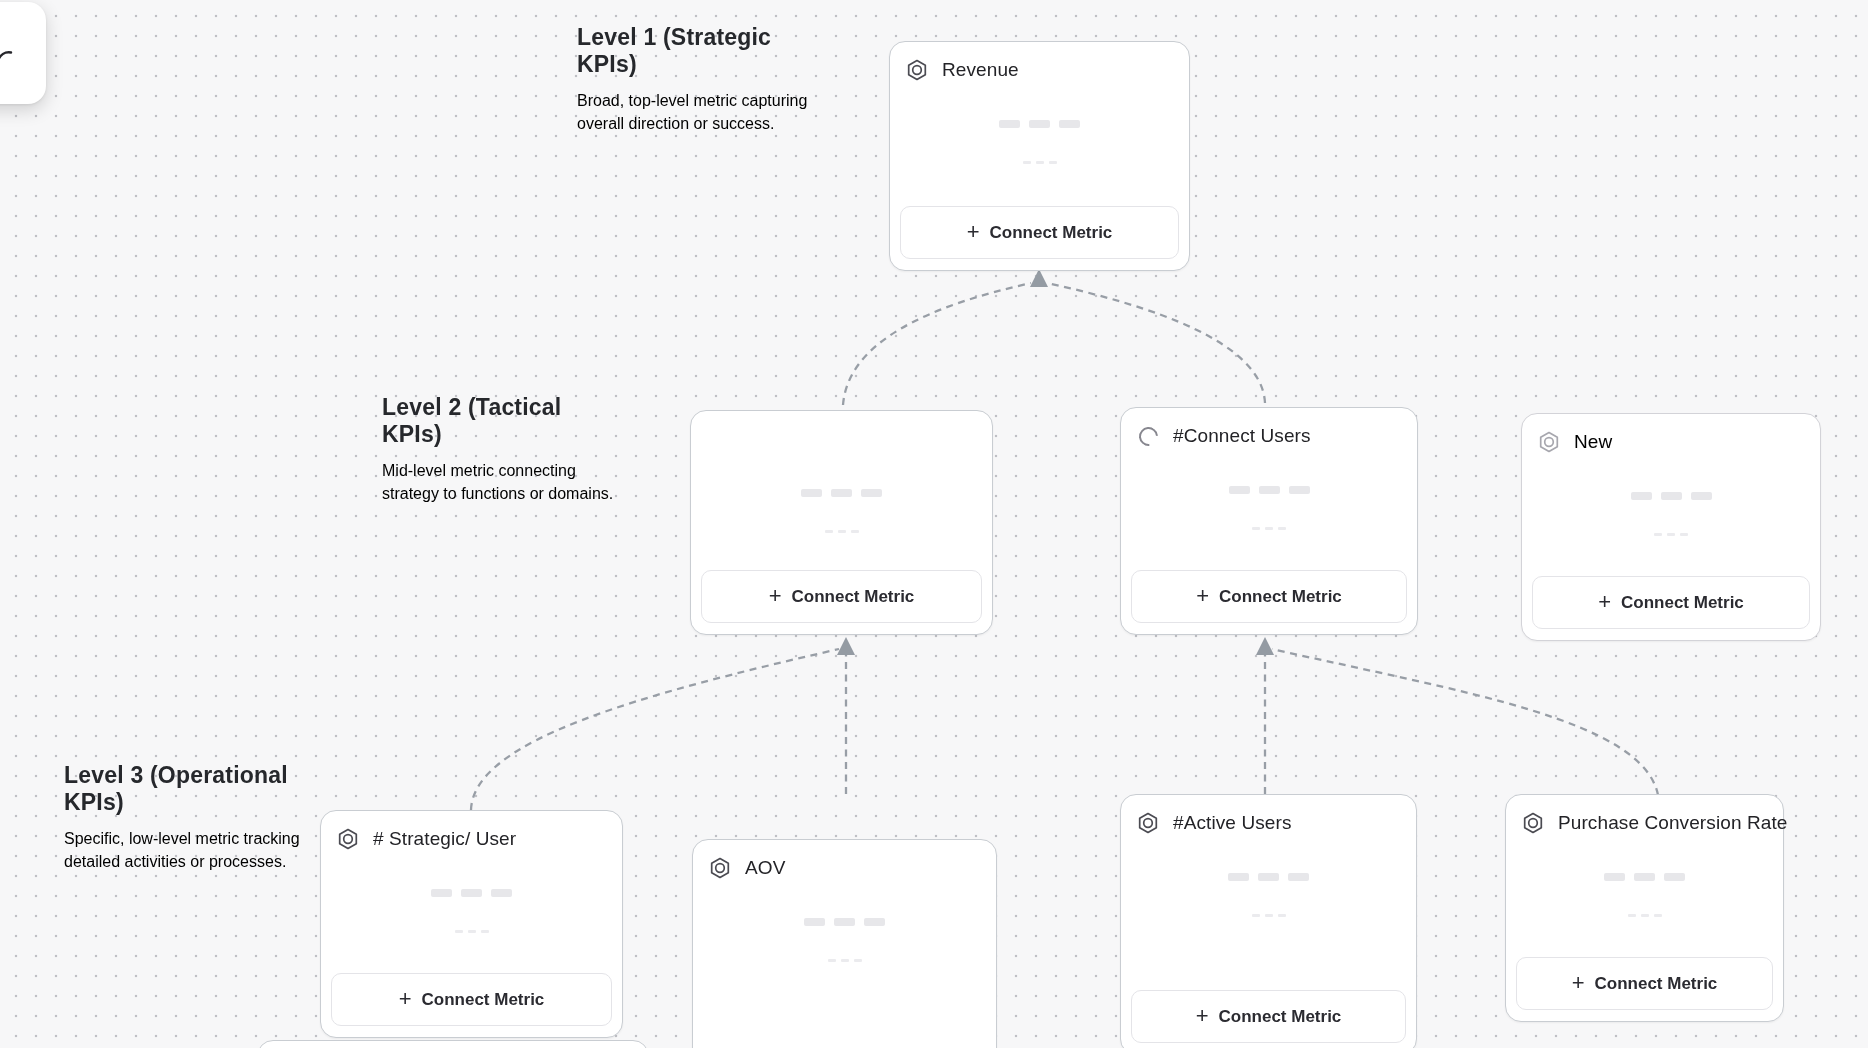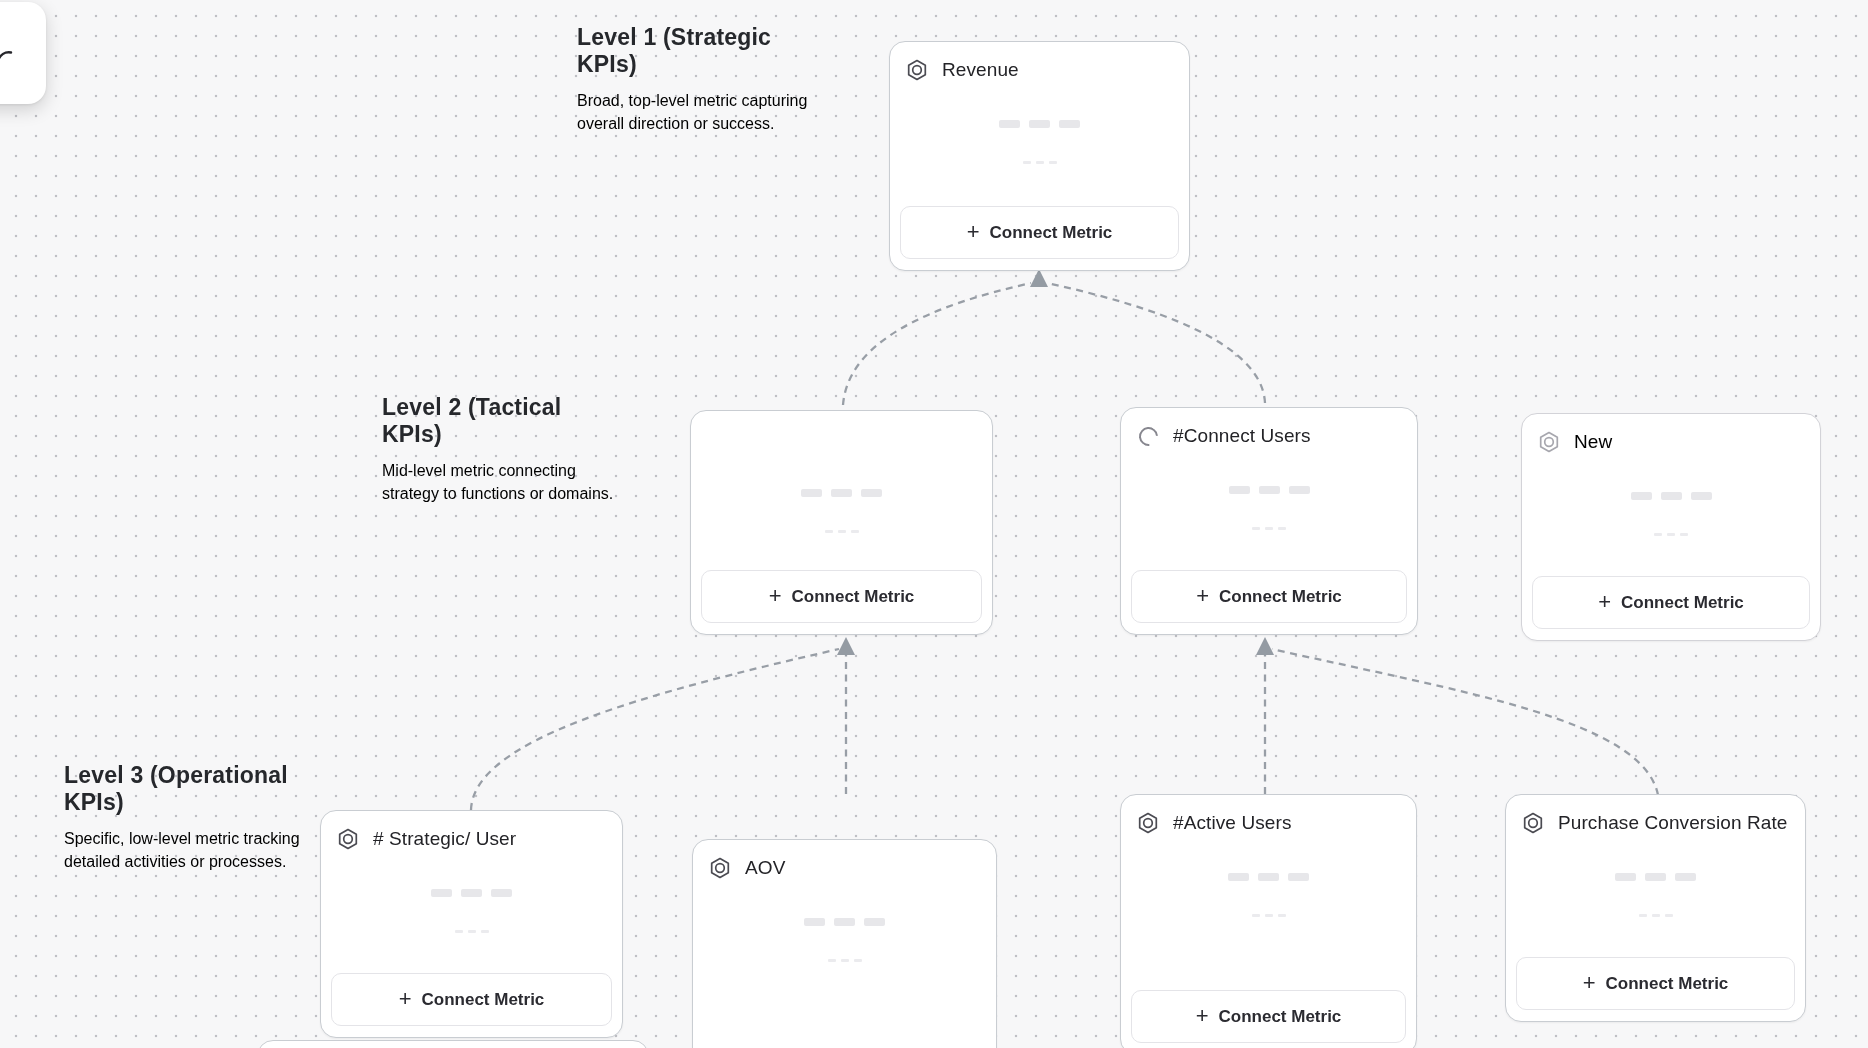--- a/index.html
+++ b/index.html
@@ -260,21 +260,21 @@
       <i></i>
       <i></i>
       <i></i>
     </div>
   <button class="connect-btn">
     <span class="plus">+</span>
     <span>Connect Metric</span>
   </button>
 </div>
 
-<div class="card" style="left:1505px;top:794px;width:301px;height:228px;">
+<div class="card" style="left:1505px;top:794px;width:279px;height:228px;">
   <div class="card-header">
     <span class="metric-icon">
       <svg width="24" height="24" viewBox="0 0 24 24" fill="none" stroke="#4b4b52" stroke-width="1.7" stroke-linejoin="round">
         <path d="M12 2.6 L20.3 7.3 V16.7 L12 21.4 L3.7 16.7 V7.3 Z"></path>
           <circle cx="12" cy="12" r="4.3"></circle>
       </svg>
     </span>
     <span class="card-title">Purchase Conversion Rate</span>
   </div>
   <div class="sk-row1">

